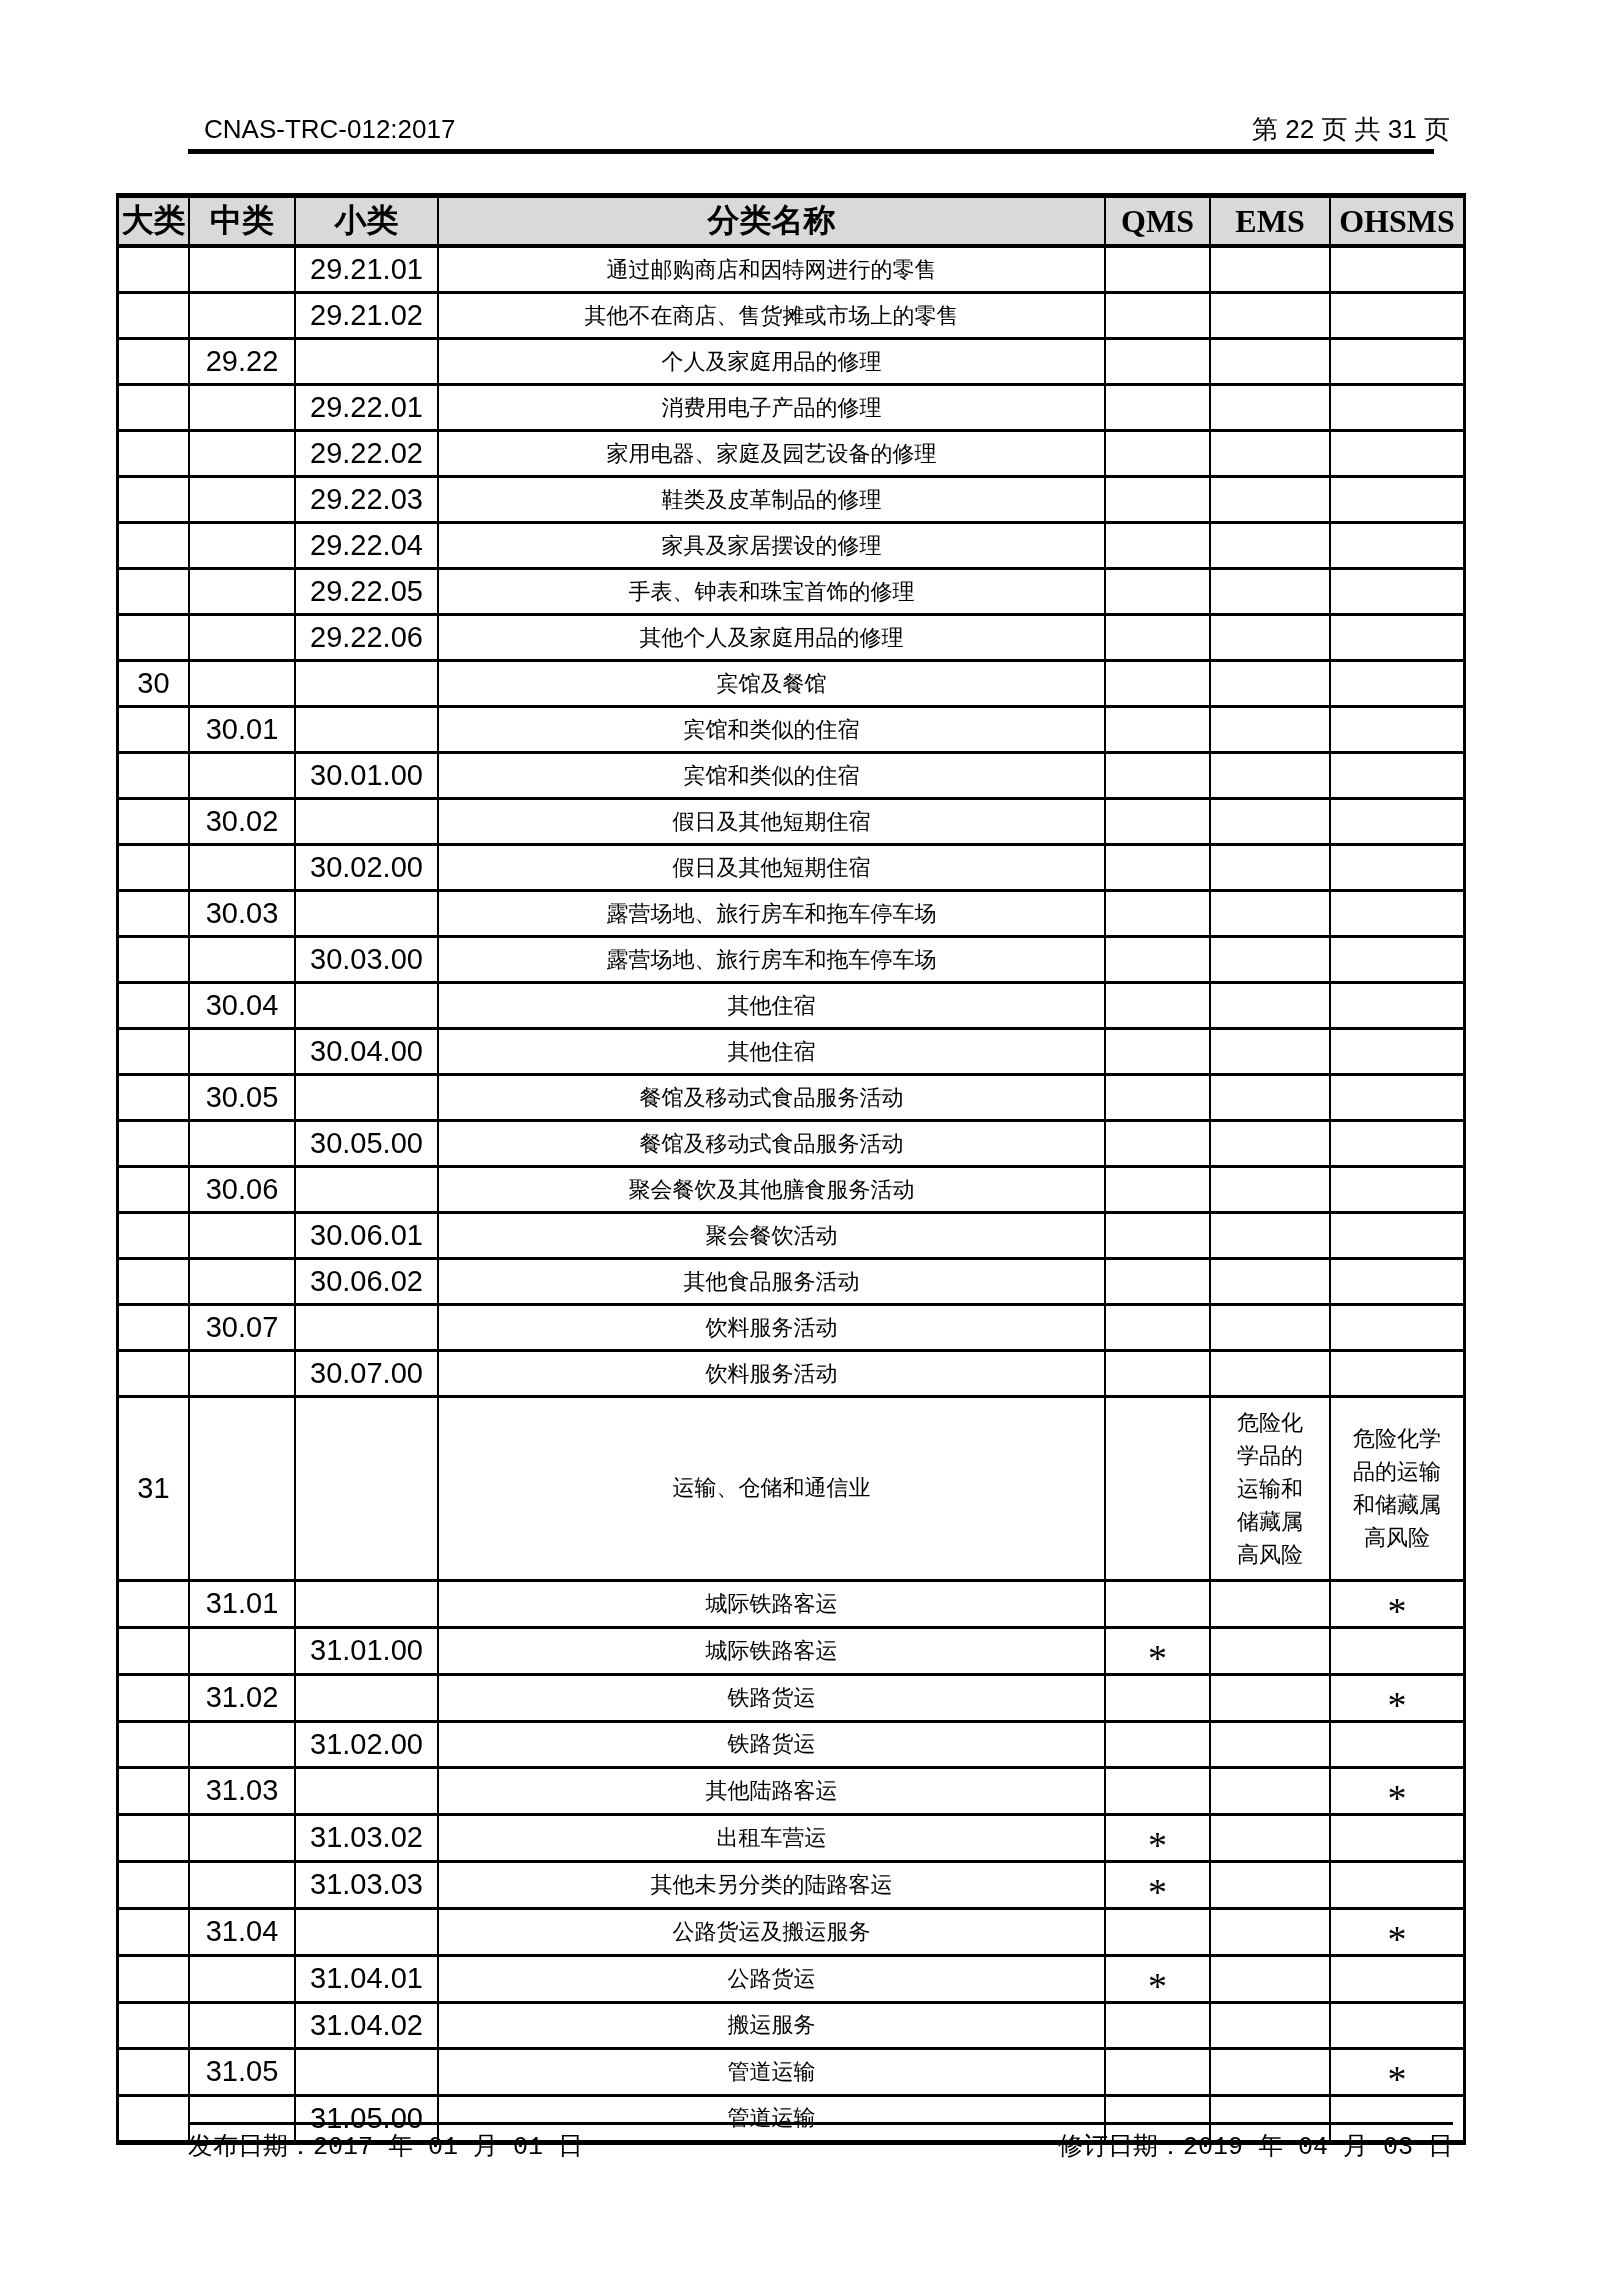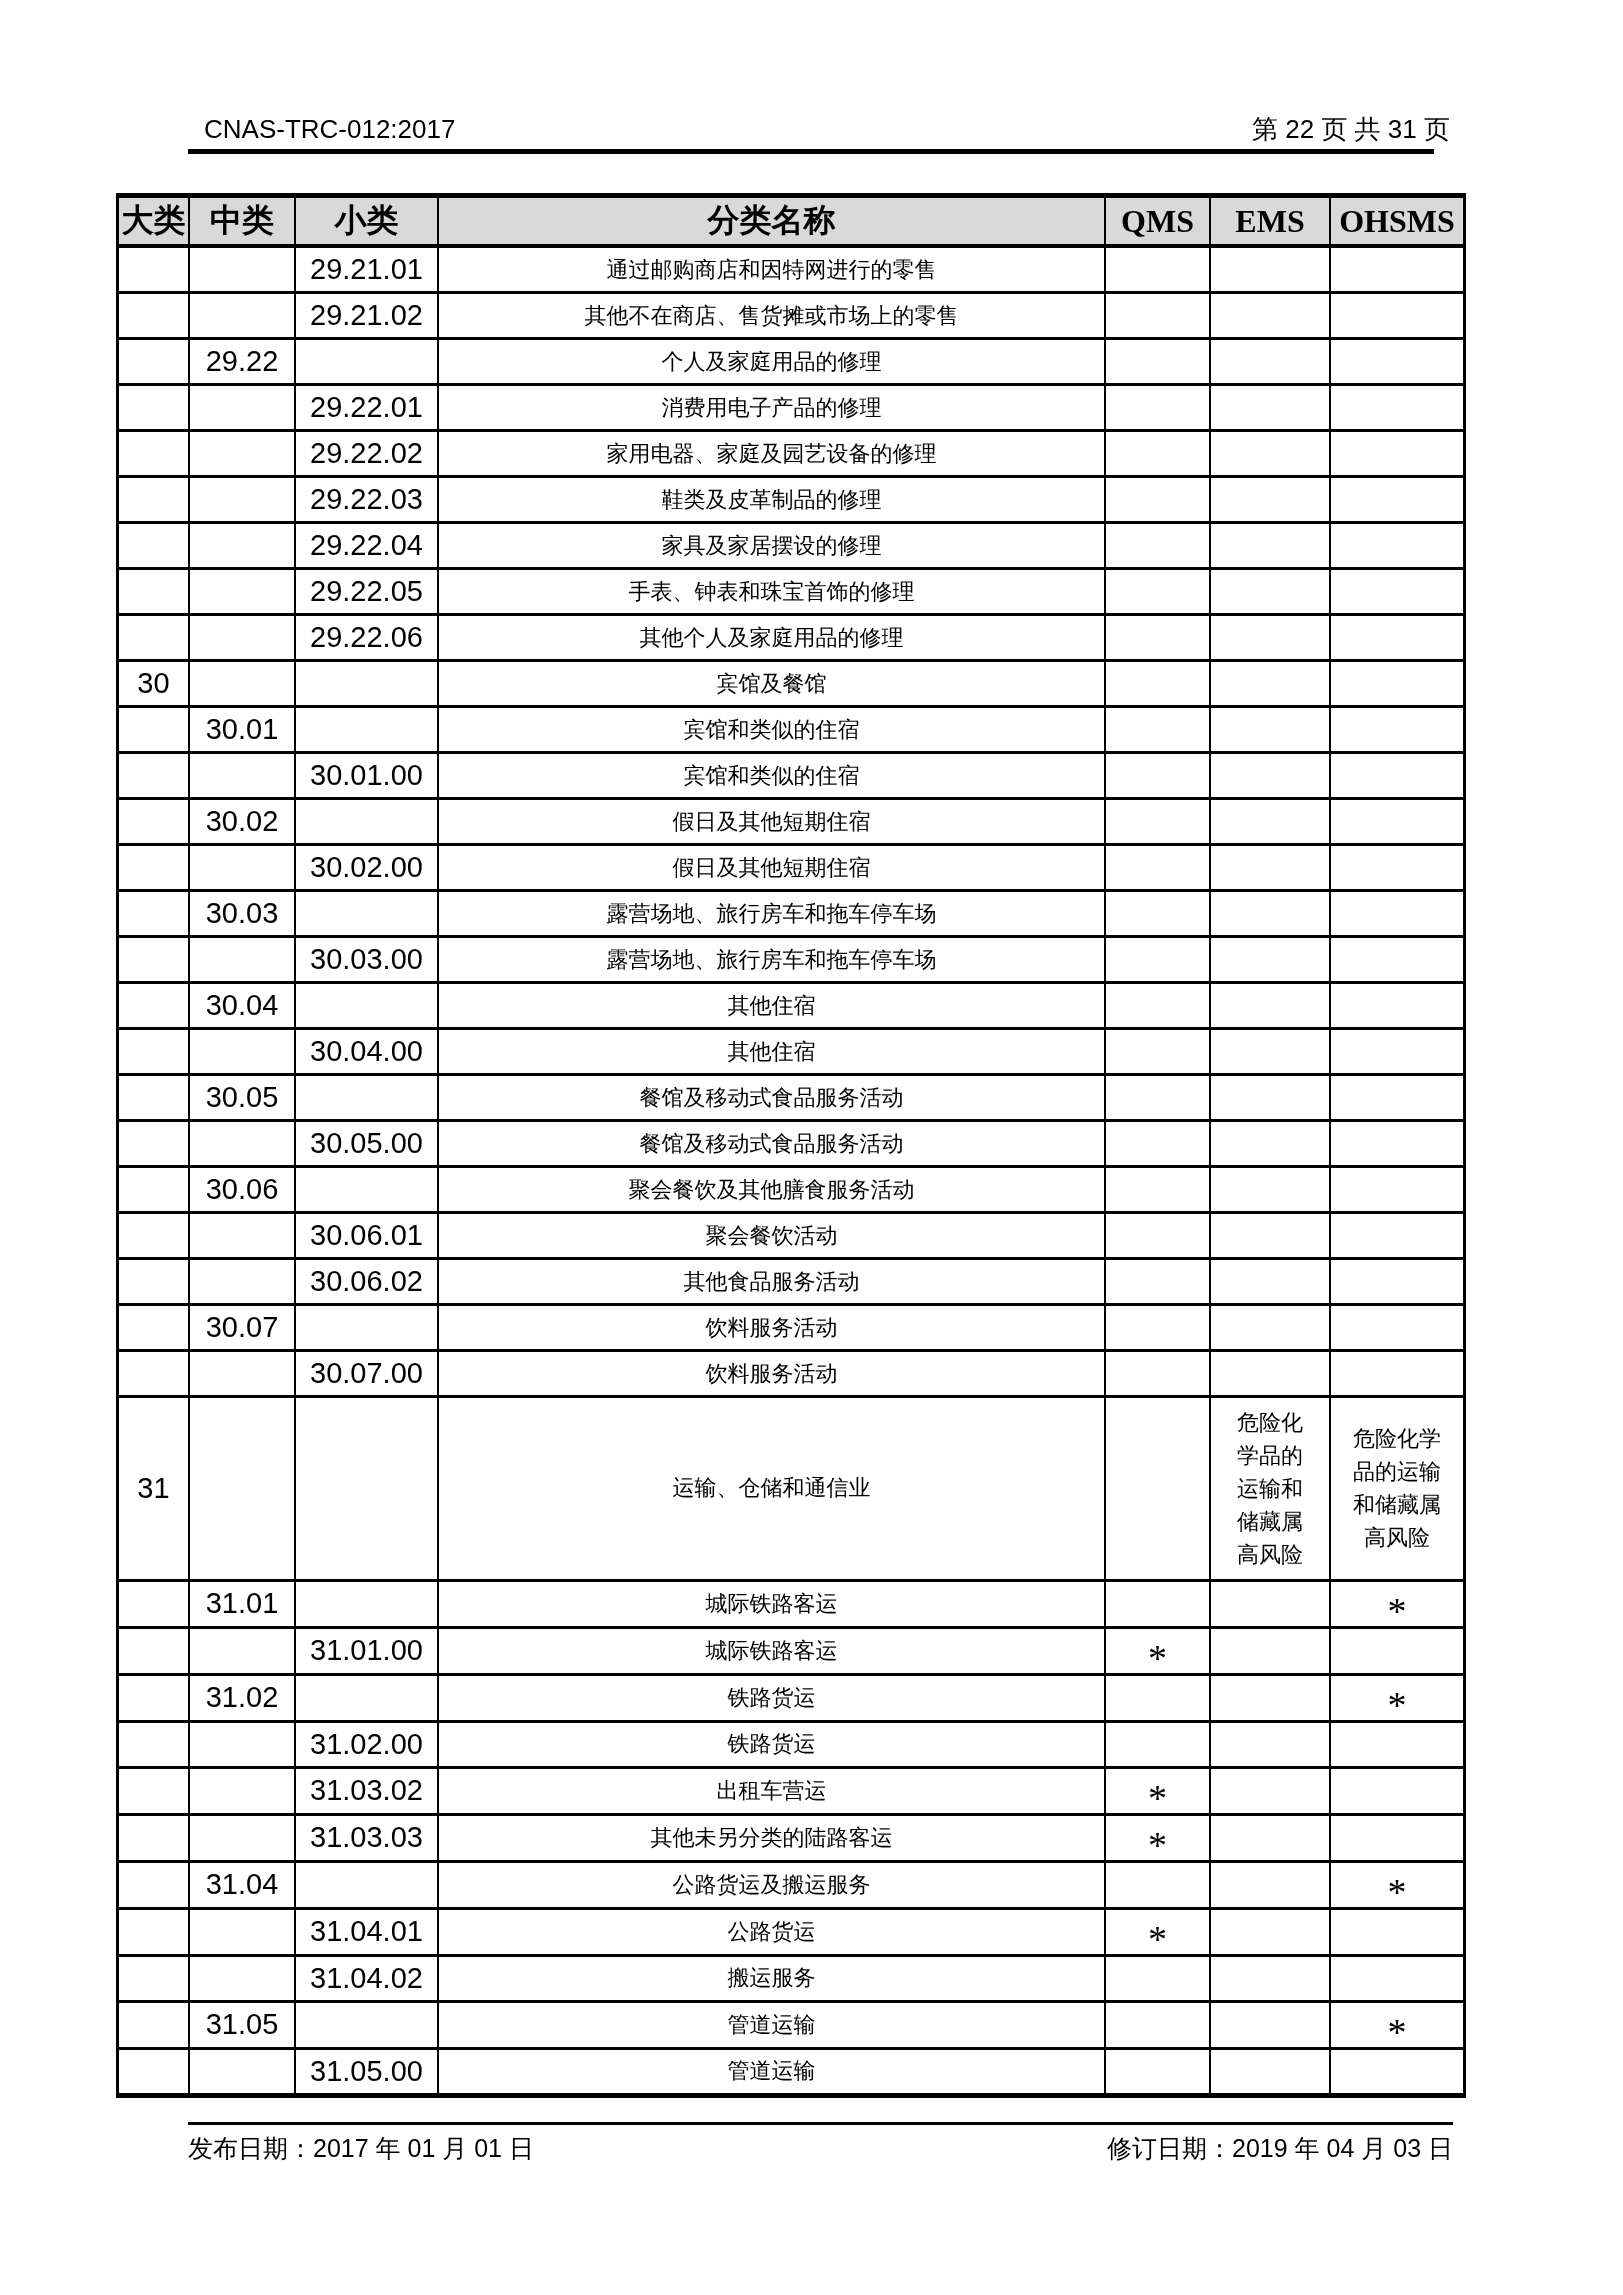--- a/index.html
+++ b/index.html
@@ -97,21 +97,21 @@
   .footer-rule{
     position:absolute;
     left:188px; width:1265px; top:2122px; height:3.3px;
     background:#000;
   }
   .doc-footer{
     position:absolute;
     left:188px; width:1265px; top:2133px;
     display:flex; justify-content:space-between; align-items:center;
     font-size:25px; line-height:1.2;
-    font-family:Liberation Sans, sans-serif;
+    font-family:Liberation Mono, monospace;
   }
 </style>
 </head>
 <body>
 
 <div class="page">
 
   <div class="doc-header">
     <span>CNAS-TRC-012:2017</span>
     <span>第 22 页 共 31 页</span>
@@ -400,20 +400,29 @@
           <td class="col-major"></td>
           <td class="col-mid"></td>
           <td class="col-minor">31.02.00</td>
           <td class="col-name">铁路货运</td>
           <td class="col-qms"></td>
           <td class="col-ems"></td>
           <td class="col-ohsms"></td>
         </tr>
         <tr>
           <td class="col-major"></td>
+          <td class="col-mid">31.03</td>
+          <td class="col-minor"></td>
+          <td class="col-name">其他陆路客运</td>
+          <td class="col-qms"></td>
+          <td class="col-ems"></td>
+          <td class="col-ohsms"><span class="star">*</span></td>
+        </tr>
+        <tr>
+          <td class="col-major"></td>
           <td class="col-mid"></td>
           <td class="col-minor">31.03.02</td>
           <td class="col-name">出租车营运</td>
           <td class="col-qms"><span class="star">*</span></td>
           <td class="col-ems"></td>
           <td class="col-ohsms"></td>
         </tr>
         <tr>
           <td class="col-major"></td>
           <td class="col-mid"></td>

